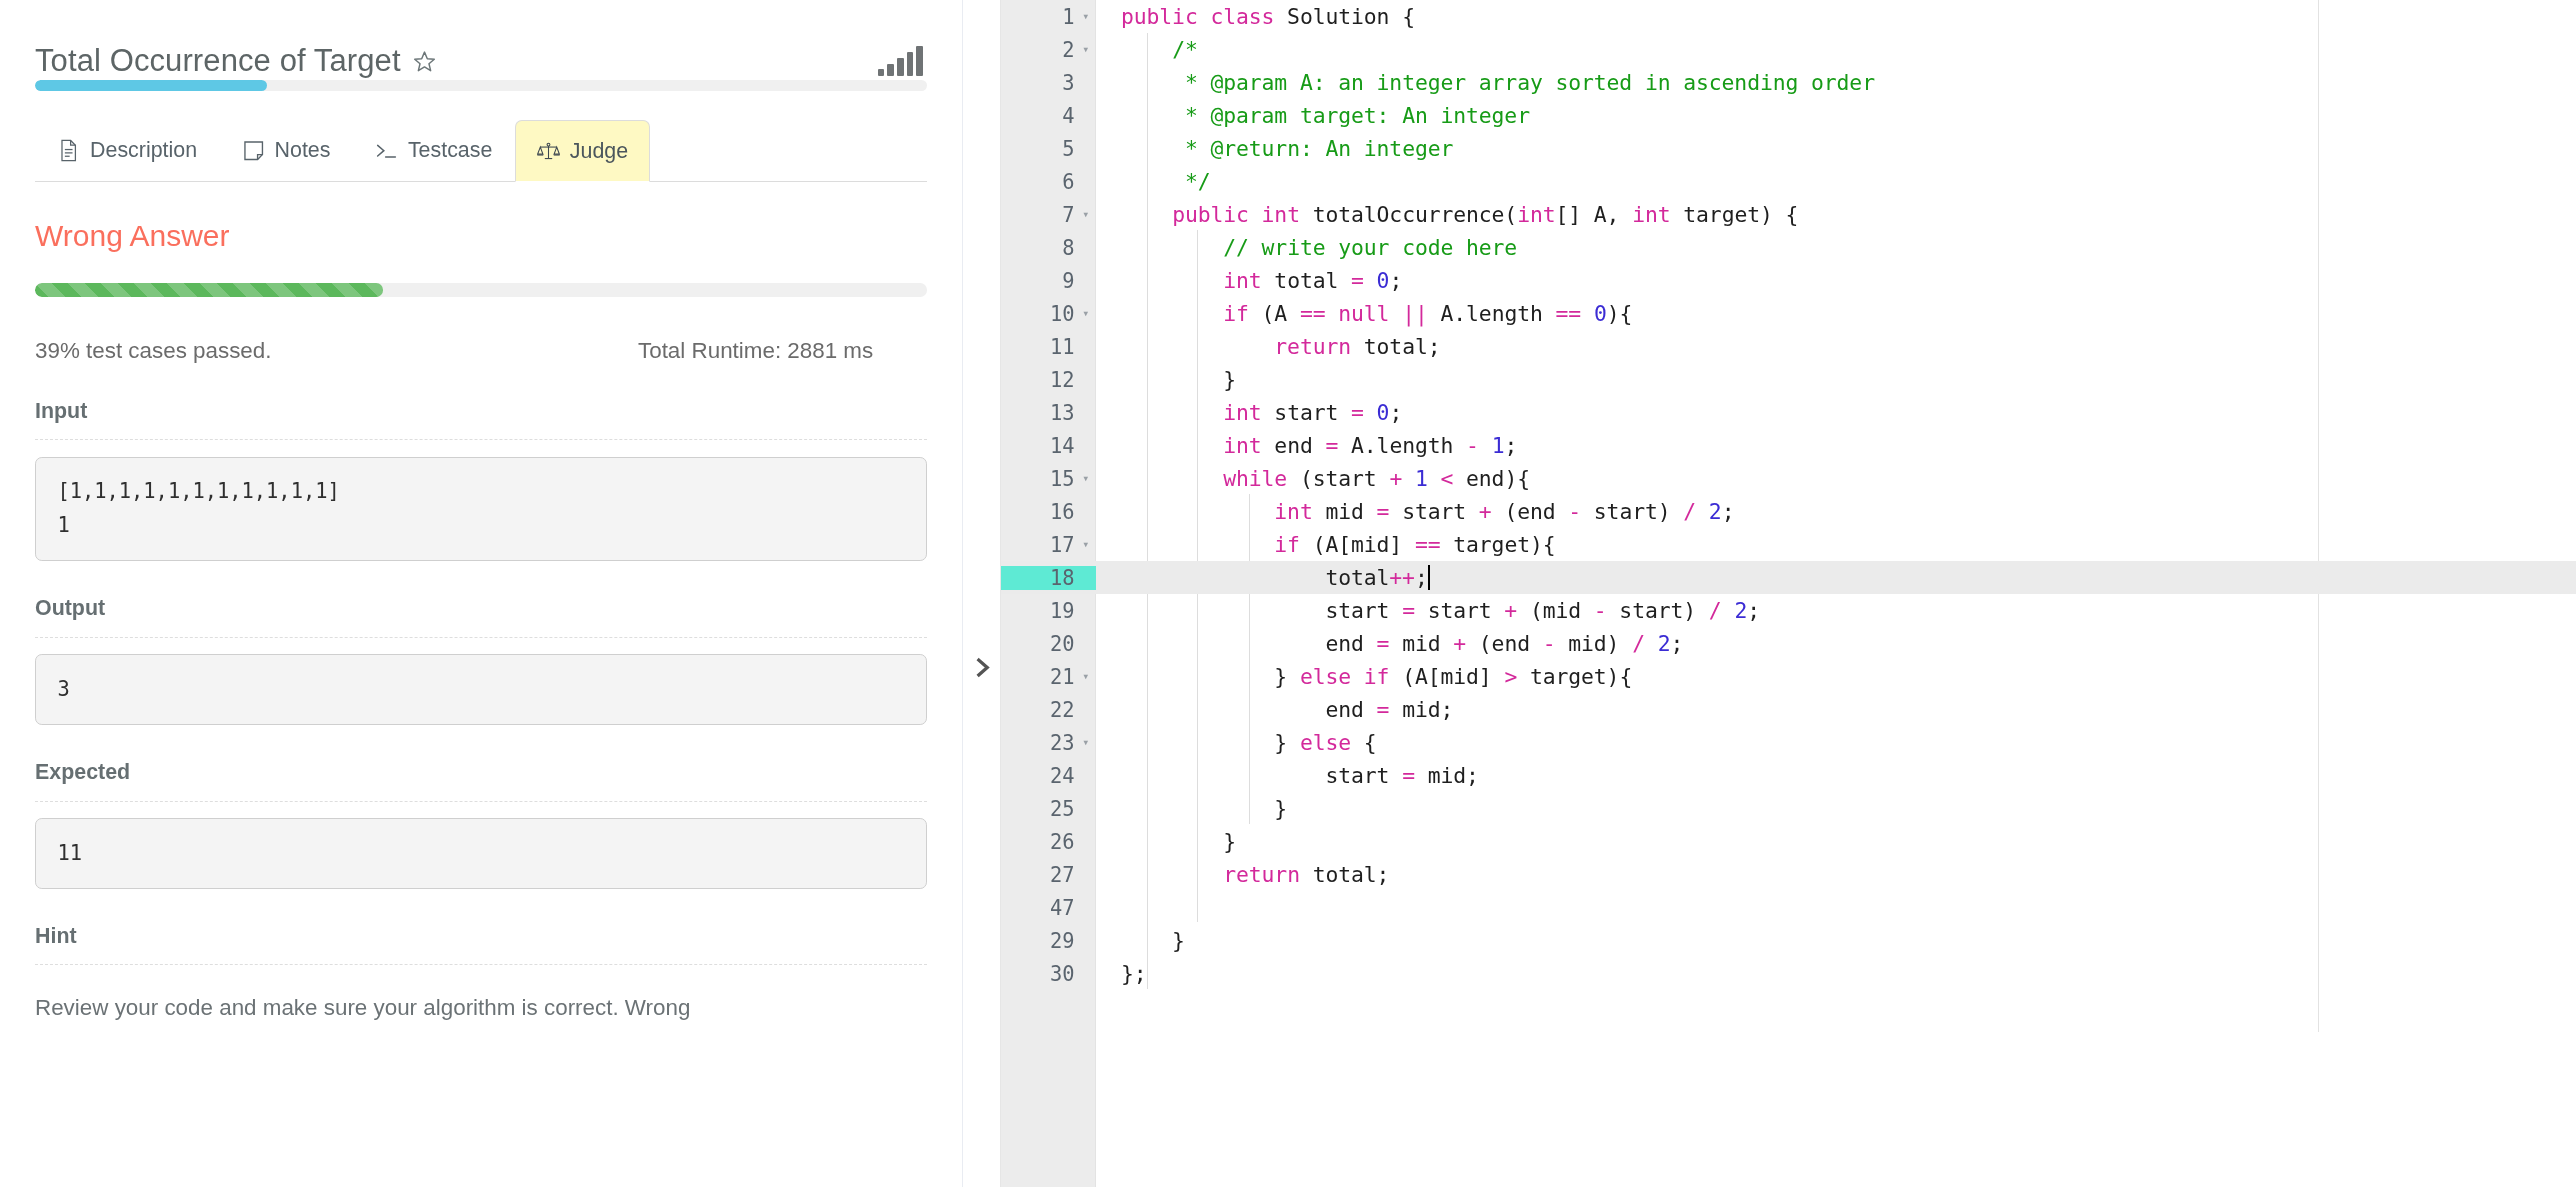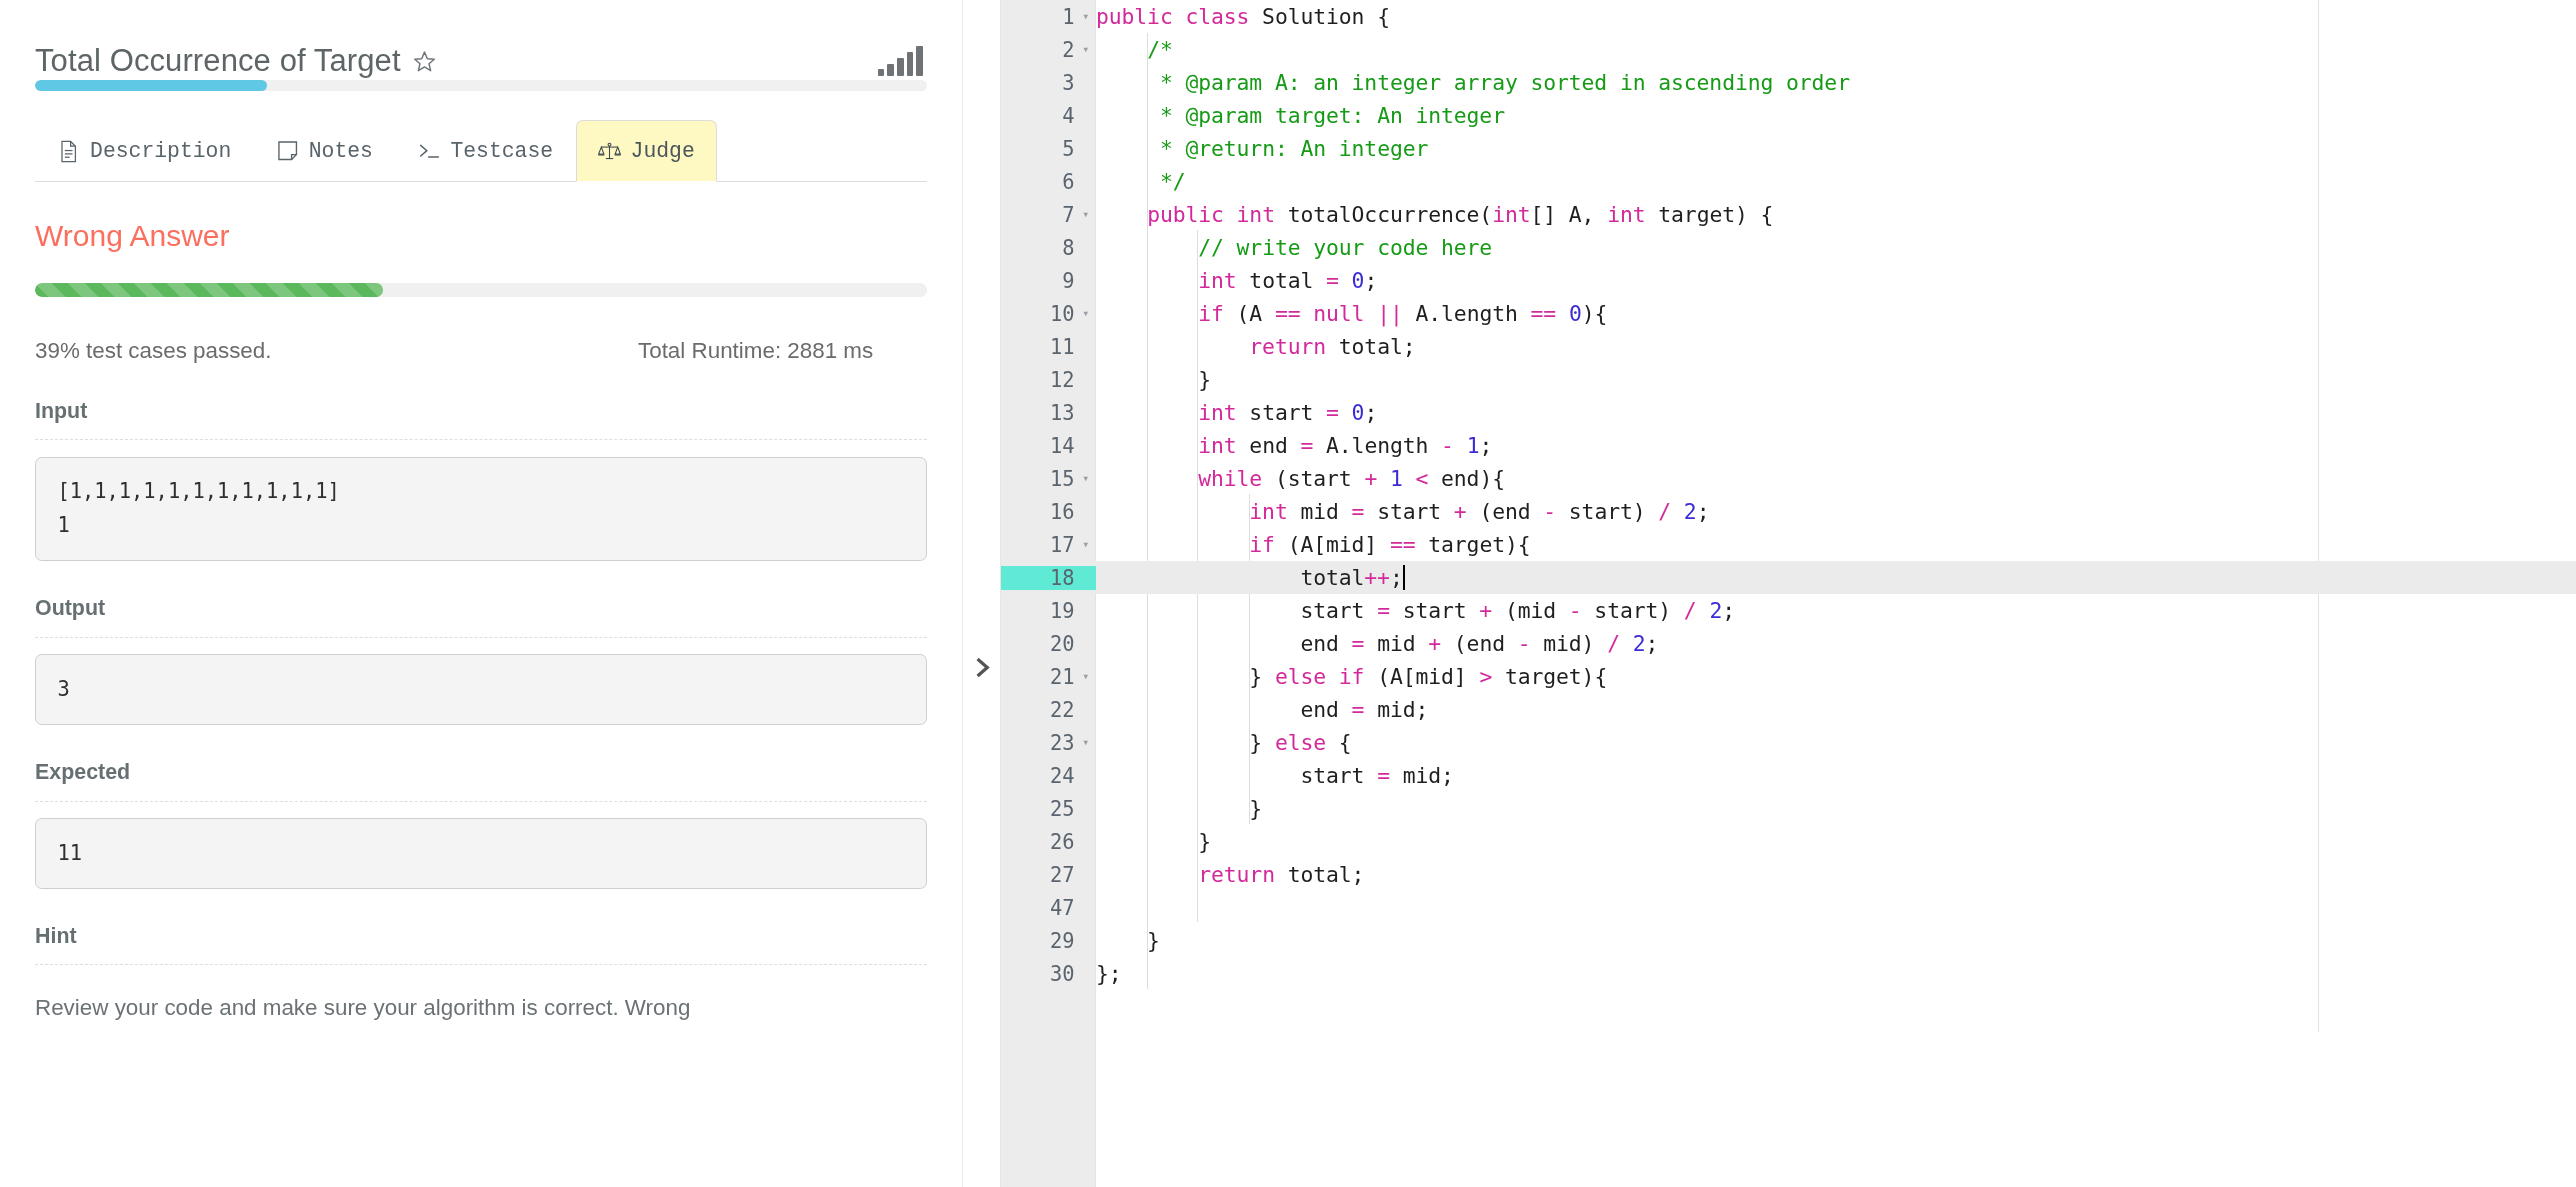--- a/index.html
+++ b/index.html
@@ -61,25 +61,24 @@
   .progress-inner {
     height: 100%;
     background: #5ec8e5;
     border-radius: 5.8px;
   }
 
   
   .tabs {
     margin-top: 29px;
     display: flex;
-    align-items: flex-start;
+    align-items: center;
     height: 62px;
     border-bottom: 1px solid #dcdcdc;
     position: relative;
-    font-family: Liberation Mono, monospace;
   }
   .tab {
     display: flex;
     align-items: center;
     gap: 9.7px;
     height: 62px;
     padding: 0 21.4px;
     font-size: 21.4px;
     color: #58636a;
     background: transparent;
@@ -242,20 +241,21 @@
     font-size: 11.7px;
     color: #9aa0a6;
     z-index: 3;
     line-height: 33px;
     pointer-events: none;
   }
   .code {
     font-size: 21.4px;
     color: #1f1f1f;
     white-space: pre;
+    padding-left: 25px;
     letter-spacing: -0.1px;
   }
   .indent-guide {
     position: absolute;
     top: 0; bottom: 0;
     width: 1px;
     background: #dddddd;
   }
   .kw  { color: #d3299b; }
   .op  { color: #d3299b; }

